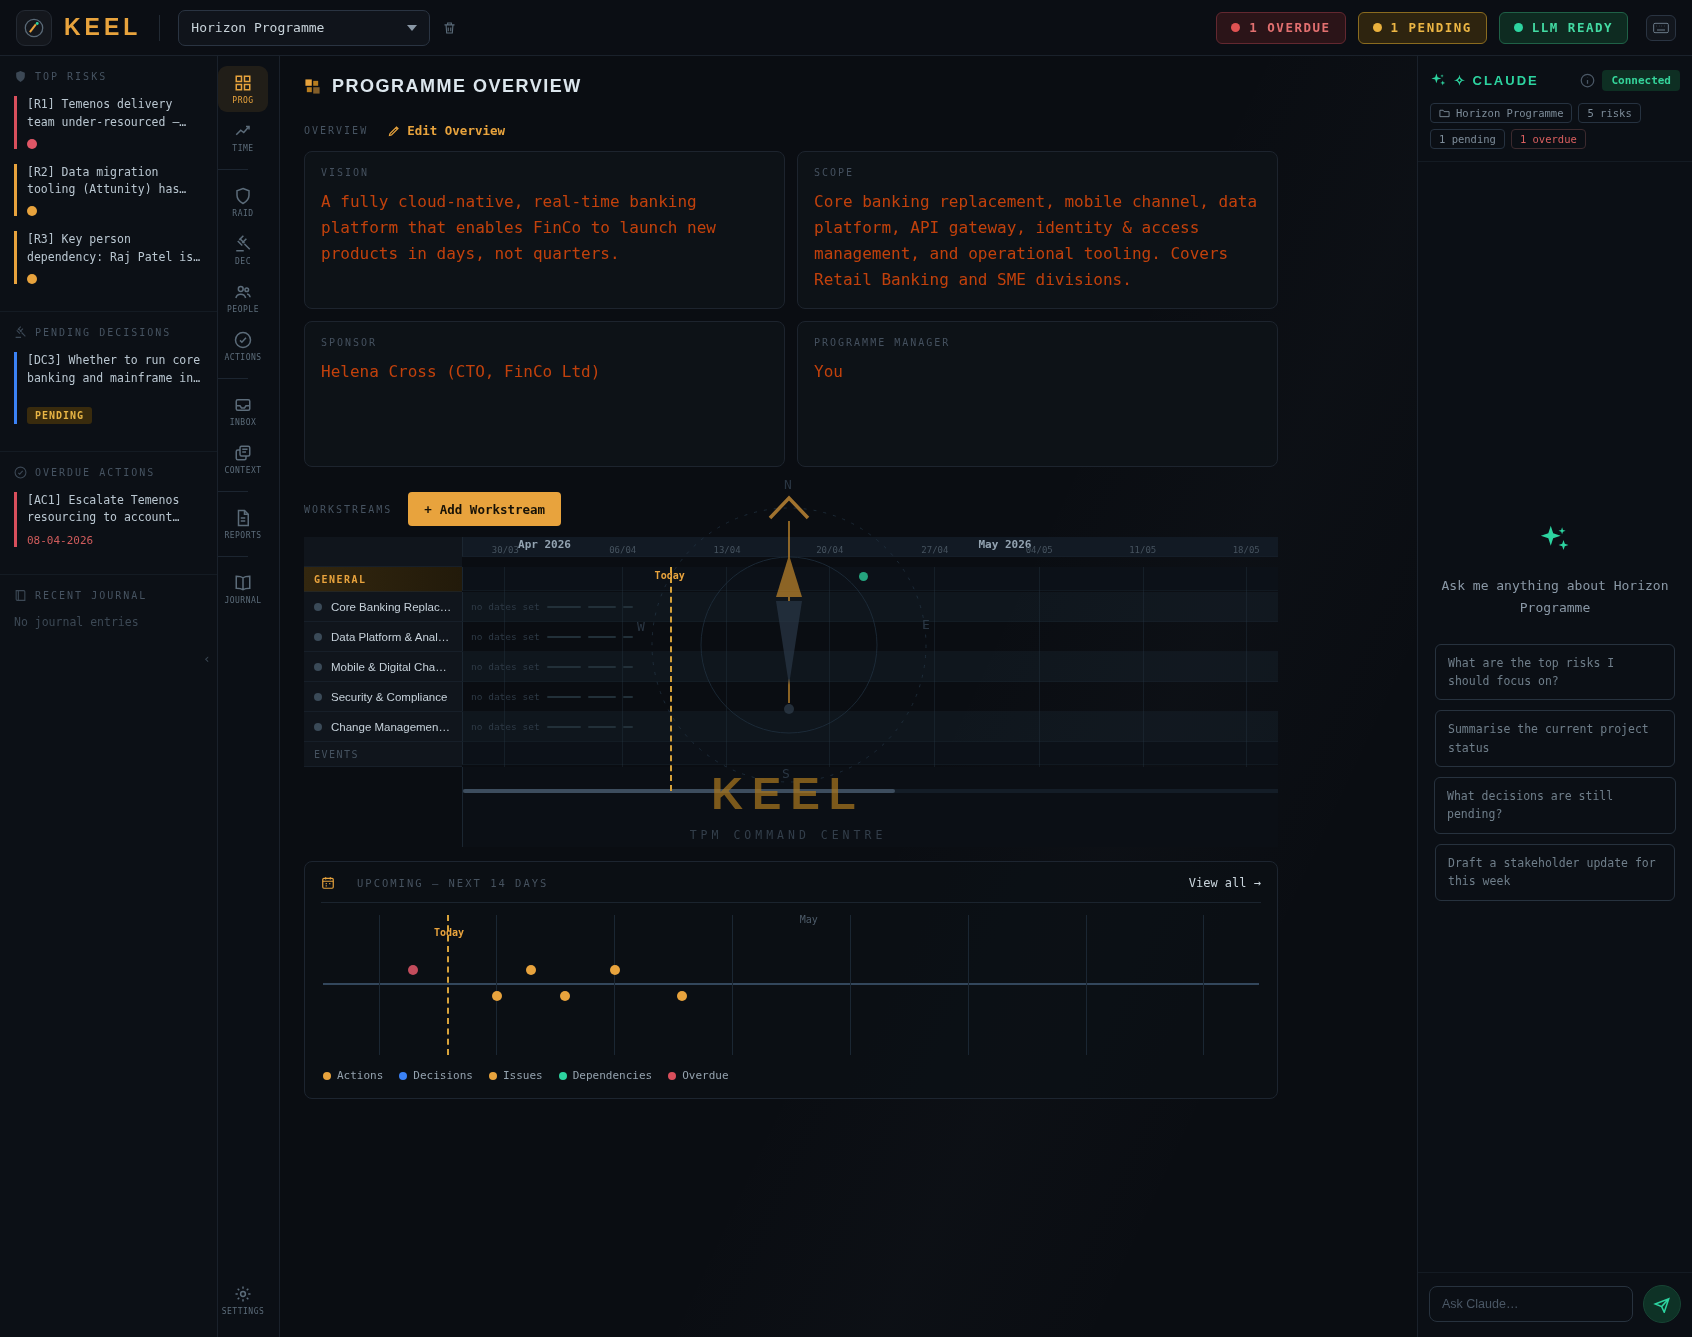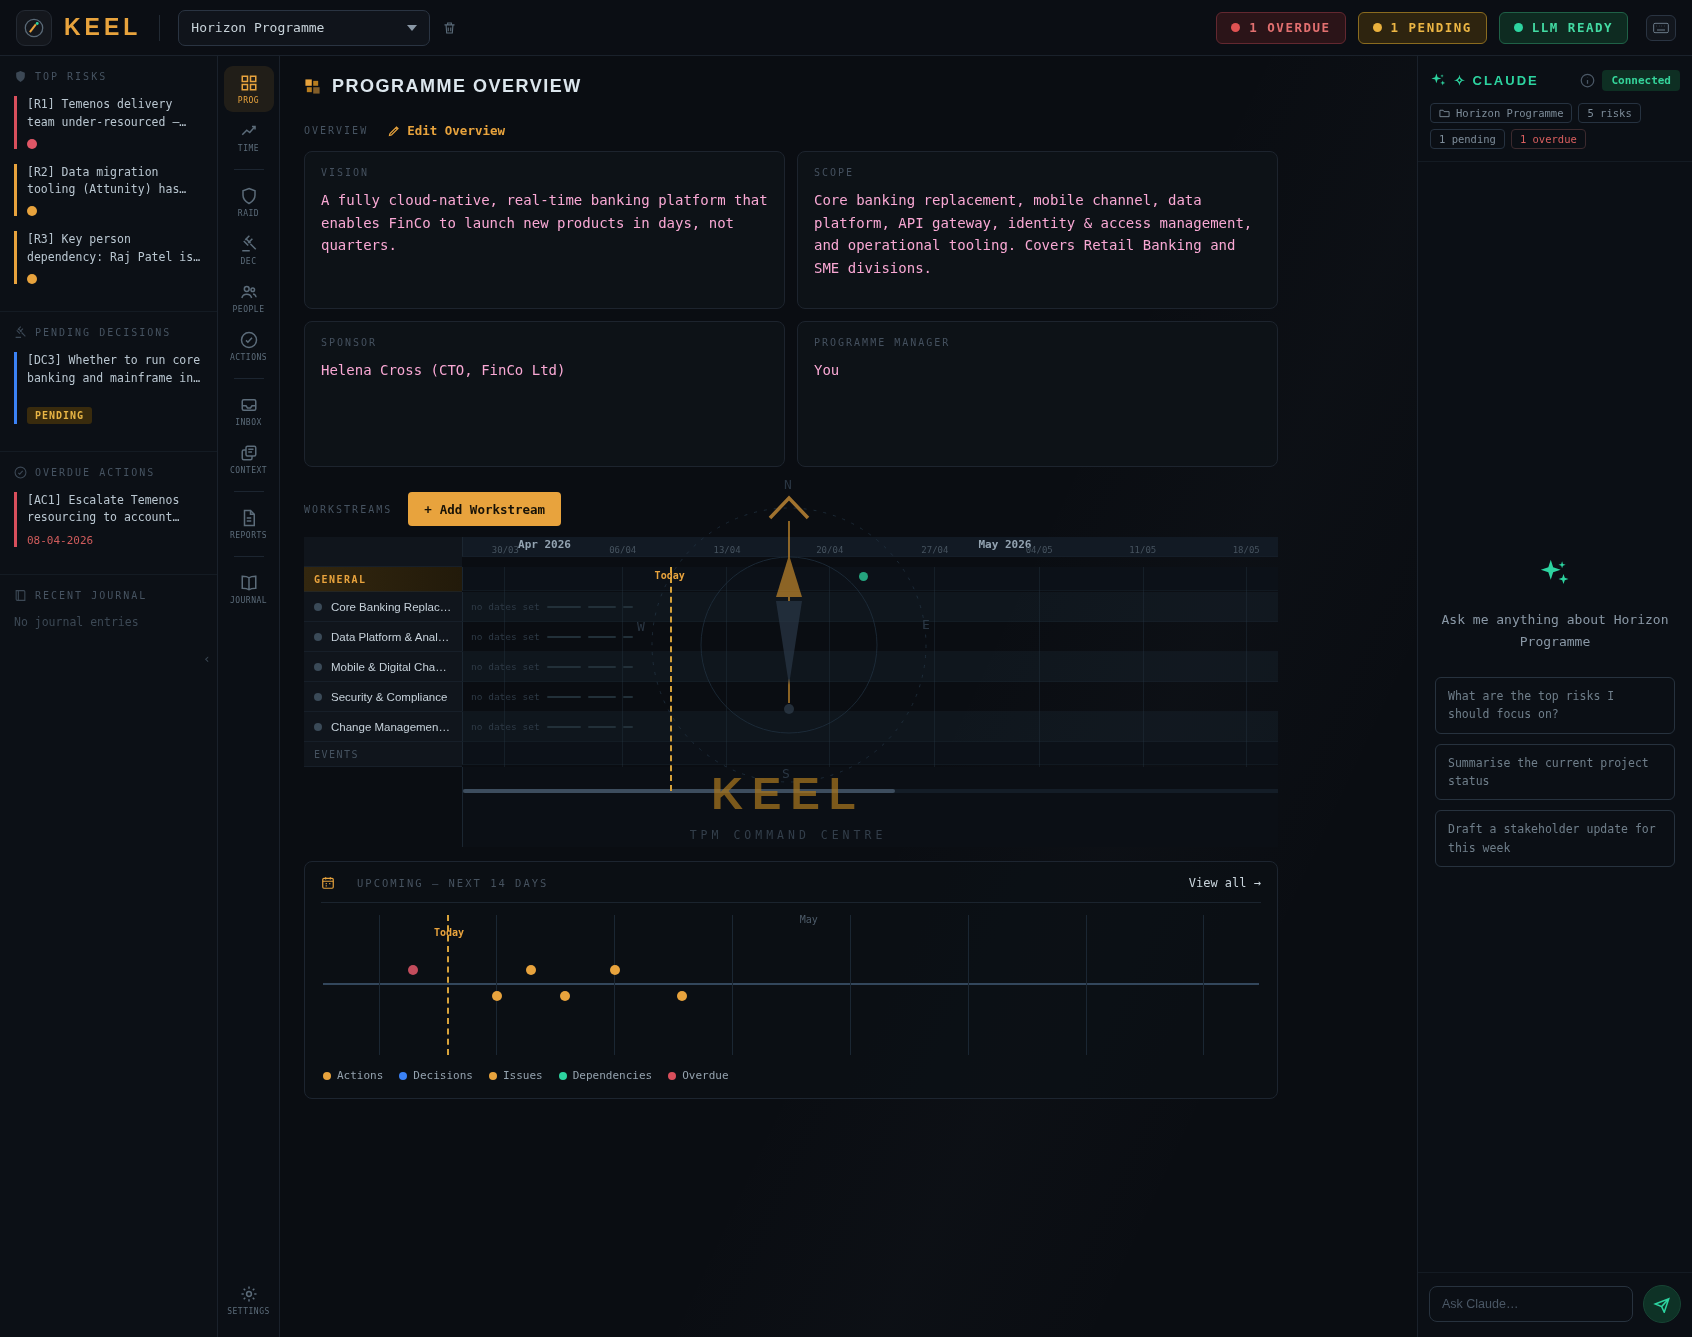--- a/index.html
+++ b/index.html
@@ -48,21 +48,21 @@
   .sb-item p{font-size:11.5px;line-height:1.55;color:#b9c6d0;
              display:-webkit-box;-webkit-line-clamp:2;-webkit-box-orient:vertical;overflow:hidden}
   .sb-dot{width:10px;height:10px;border-radius:50%;margin-top:7px}
   .bl-red{border-color:#d94f5c}.bl-amber{border-color:#e8a33d}.bl-blue{border-color:#3b82f6}
   .pending-pill{display:inline-block;margin-top:19px;background:#392b0d;color:#e8b545;font-size:10px;
                 font-weight:bold;letter-spacing:1px;padding:3px 8px;border-radius:3px}
   .due-date{margin-top:7px;font-size:11px;color:#d05c5c}
   .sb-empty{font-size:11.5px;color:#3c4854}
   
   .rail{width:62px;flex:0 0 62px;border-right:1px solid var(--line);display:flex;flex-direction:column;
-        align-items:center;padding:10px 0 12px;background:#0b0f15}
+        padding:10px 0 12px;background:#0b0f15}
   .rail-item{width:50px;padding:8px 0 7px;display:flex;flex-direction:column;align-items:center;gap:4px;
              border-radius:9px;color:#5c6c7a;cursor:pointer;margin-bottom:2px}
   .rail-item span{font-size:8px;letter-spacing:.5px}
   .rail-item.active{background:rgba(232,163,61,.1);color:var(--amber)}
   .rail-div{width:30px;height:1px;background:#1c2530;margin:7px 0 9px}
   .rail-settings{margin-top:auto}
   
   .collapse{position:absolute;top:595px;font-size:13px;color:#3c4854;cursor:pointer;background:none;border:none;font-family:var(--mono)}
   .collapse.left{left:203px}.collapse.right{left:1299px}
   
@@ -71,21 +71,21 @@
   .page-head{display:flex;align-items:center;gap:11px}
   .page-title{font-family:var(--sans);font-weight:700;font-size:18px;letter-spacing:1.5px;color:#dce6ed}
   .sub-row{display:flex;align-items:center;gap:20px;margin-top:26px}
   .sec-label{font-size:10px;letter-spacing:2px;color:#465361}
   .edit-link{display:flex;align-items:center;gap:7px;color:var(--amber);font-size:12.5px;font-weight:bold;
              background:none;border:none;cursor:pointer;font-family:var(--mono)}
   .cards{margin-top:13px;display:grid;grid-template-columns:1fr 1fr;gap:12px}
   .card{background:rgba(14,18,24,.92);border:1px solid #1d242e;border-radius:8px;padding:15px 16px}
   .card.r1{height:158px}.card.r2{height:146px}
   .card h4{font-size:10px;letter-spacing:2px;color:#44505e;font-weight:normal;margin-bottom:11px}
-  .card p{font-size:14px;line-height:1.62;color:#f9a8d4}
+  .card p{font-size:16px;line-height:1.62;color:#c2410c}
   
   .ws-section{position:relative;margin-top:24px}
   .ws-row{display:flex;align-items:center;gap:16px;height:36px}
   .add-ws{height:34px;display:flex;align-items:center;gap:8px;background:var(--amber);color:#171207;
           border:none;border-radius:4px;padding:0 16px;font-family:var(--mono);font-size:12.5px;font-weight:bold;cursor:pointer;position:relative;z-index:2}
   .gantt{margin-top:10px;position:relative}
   .g-row{display:flex}
   .g-left{width:158px;flex:0 0 158px;background:#10151c;border-bottom:1px solid rgba(30,40,52,.55);
           display:flex;align-items:center;padding:12px 10px;position:relative;z-index:2}
   .g-tl{flex:1;position:relative;border-left:1px solid #1b2631;border-bottom:1px solid rgba(30,40,52,.35)}
@@ -612,20 +612,21 @@
       </div>
       <div class="cl-body">
         <svg width="34" height="34" viewBox="0 0 24 24" fill="#2dd4a0">
           <path d="M9 2l1.7 5.3L16 9l-5.3 1.7L9 16l-1.7-5.3L2 9l5.3-1.7z"></path>
           <path d="M18 12l.9 2.6L21.5 15.5l-2.6.9L18 19l-.9-2.6-2.6-.9 2.6-.9z"></path>
           <path d="M17 3l.6 1.9L19.5 5.5l-1.9.6L17 8l-.6-1.9L14.5 5.5l1.9-.6z"></path>
         </svg>
         <p class="cl-empty-text">Ask me anything about Horizon Programme</p>
         <button class="sugg">What are the top risks I should focus on?</button>
         <button class="sugg">Summarise the current project status</button>
+        <button class="sugg fit">What decisions are still pending?</button>
         <button class="sugg">Draft a stakeholder update for this week</button>
       </div>
       <div class="cl-input-row">
         <input class="cl-input" type="text" placeholder="Ask Claude…" style="">
         <button class="send-btn">
           <svg width="18" height="18" viewBox="0 0 24 24" fill="none" stroke="#2dd4a0" stroke-width="2">
               <path d="M3 12l18-7-6 18-3.5-7.5zM11.5 15.5L21 5"></path>
             </svg>
         </button>
       </div>

